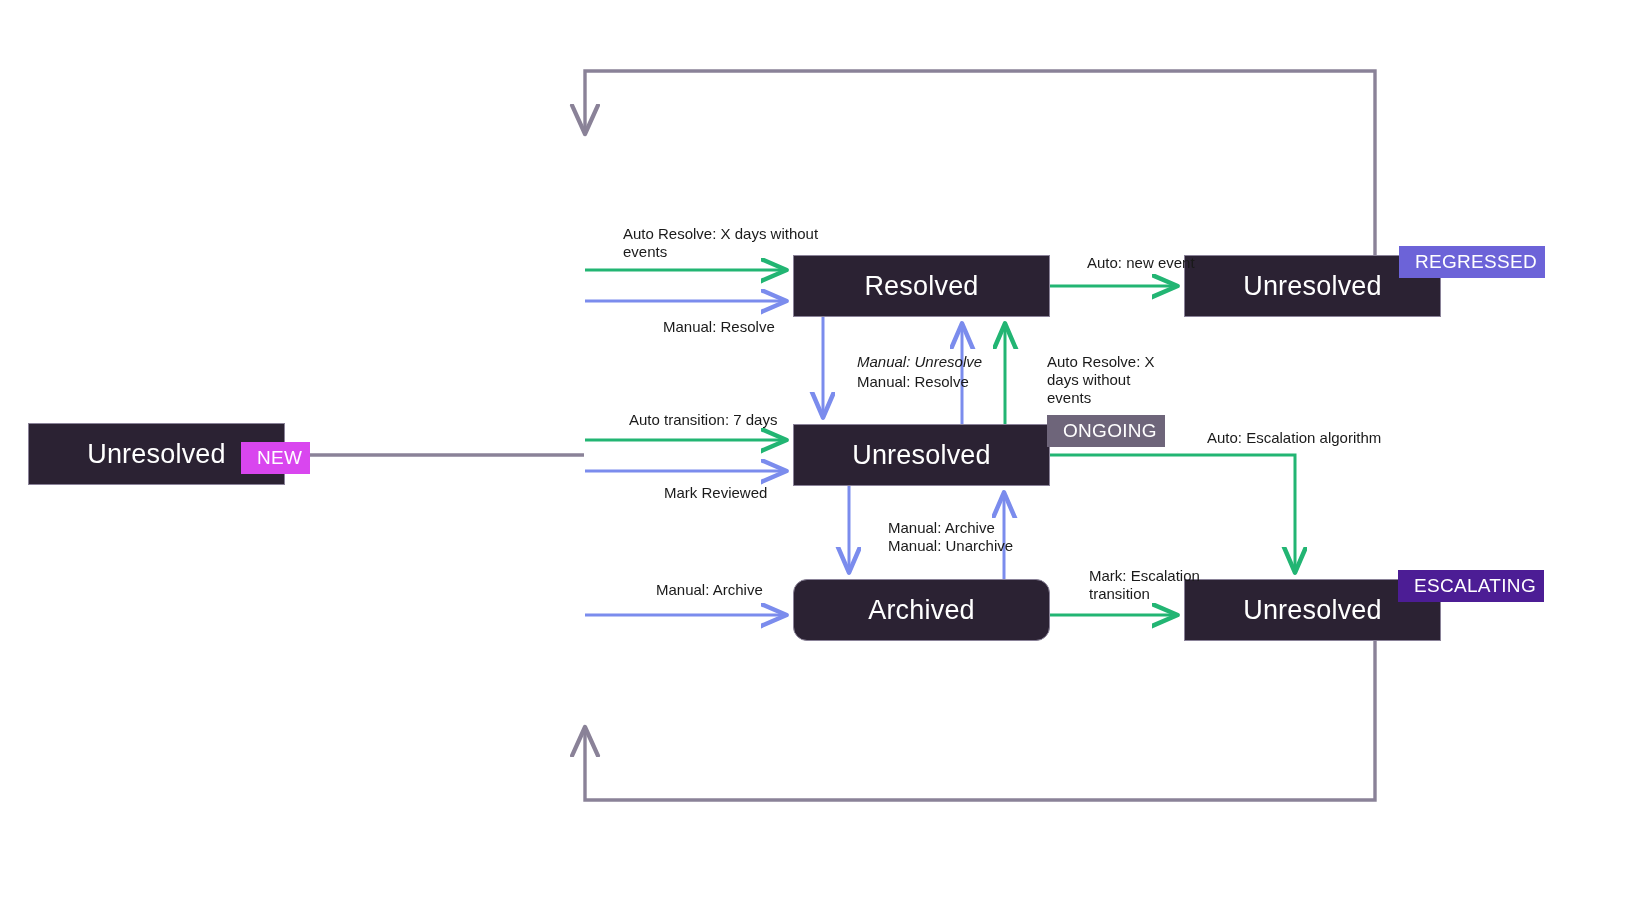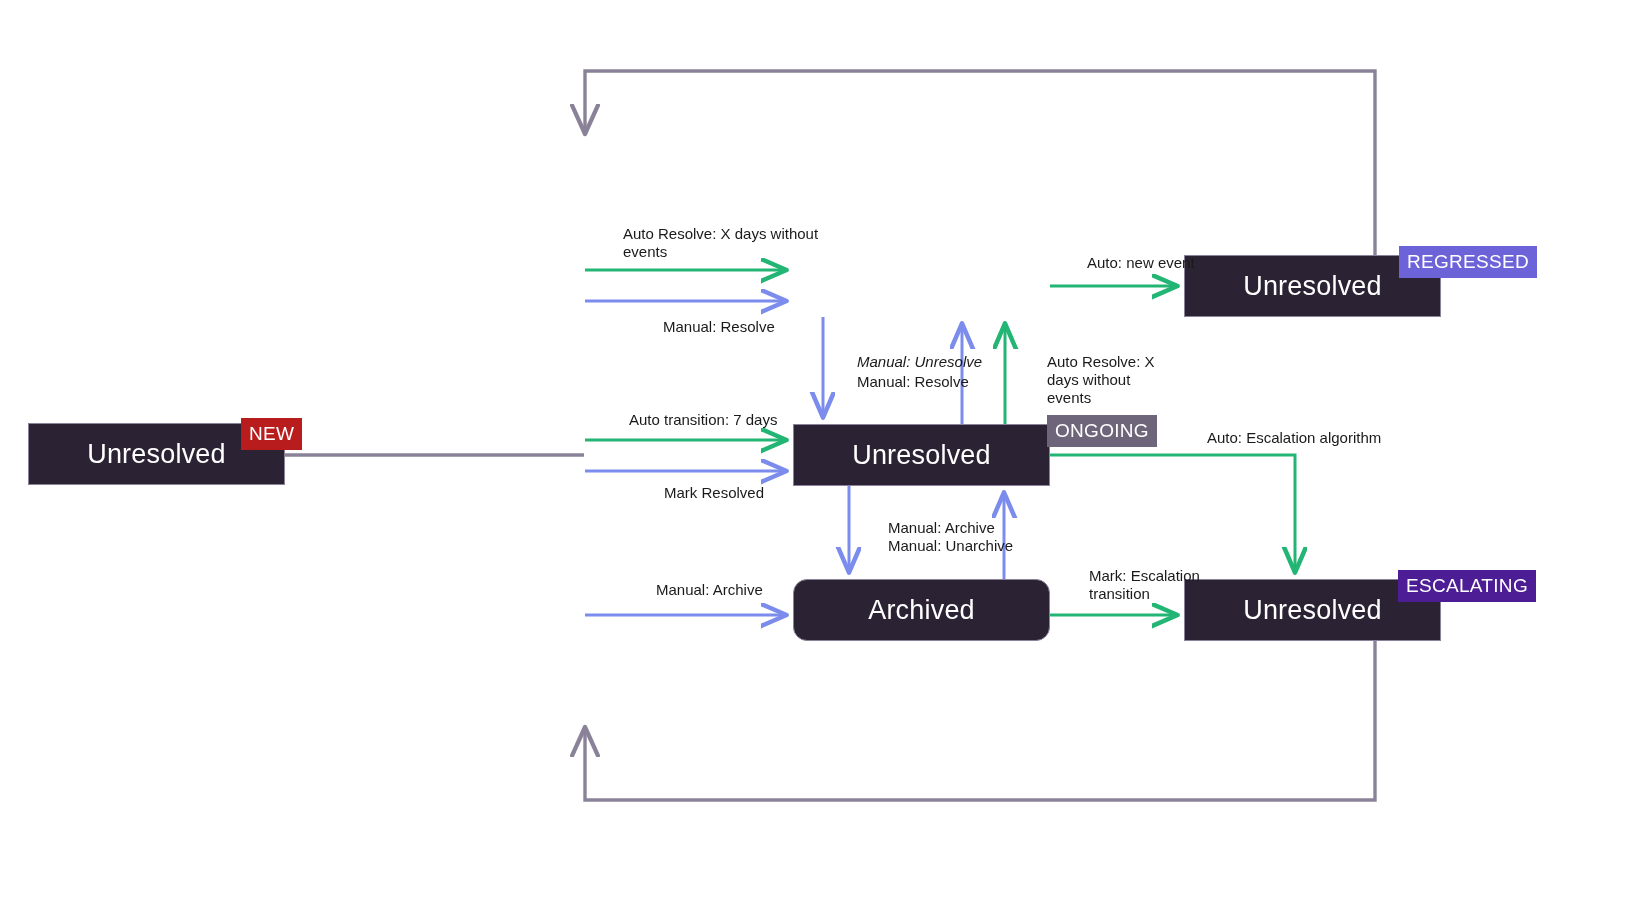--- a/index.html
+++ b/index.html
@@ -41,26 +41,26 @@
     border: 1px solid #8a8298;
     z-index: 5;
   }
 
   
   .badge {
     position: absolute;
     color: #ffffff;
     font-size: 19px;
     line-height: 1;
-    padding: 6px 8px 7px 8px;
+    padding: 6px 8px 7px 16px;
     letter-spacing: 0.3px;
     white-space: nowrap;
     z-index: 8;
   }
-  .badge-new       { background: #b91c1c; }
+  .badge-new       { background: #d946ef; margin-top: 24px; }
   .badge-regressed { background: #6c63d8; }
   .badge-ongoing   { background: #6e657a; margin-left: 40px; }
   .badge-escalating{ background: #4c1d95; }
 
   
   .edge-label {
     position: absolute;
     font-size: 15px;
     color: #1a1a1a;
     line-height: 1.18;
@@ -121,20 +121,23 @@
 
       <path d="M1050,615 L1177,615" stroke="#22b573" stroke-width="3" marker-end="url(#ah-green)"></path>
     </g>
   </svg>
 
   <div class="state-box" style="left:28px; top:423px; width:257px; height:62px;">
     <span>Unresolved</span>
   </div>
   <div class="badge badge-new" style="left:241px; top:418px;">NEW</div>
 
+  <div class="state-box" style="left:793px; top:255px; width:257px; height:62px;">
+    <span>Resolved</span>
+  </div>
 
   <div class="state-box" style="left:1184px; top:255px; width:257px; height:62px;">
     <span>Unresolved</span>
   </div>
   <div class="badge badge-regressed" style="left:1399px; top:246px;">REGRESSED</div>
 
   <div class="state-box" style="left:793px; top:424px; width:257px; height:62px;">
     <span>Unresolved</span>
   </div>
   <div class="badge badge-ongoing" style="left:1007px; top:415px;">ONGOING</div>
@@ -157,21 +160,21 @@
 
   <div class="edge-label" style="left:833px; top:353px;font-style:italic;">Manual: Unresolve</div>
   <div class="edge-label" style="left:833px; top:373px;">Manual: Resolve</div>
 
   <div class="edge-label" style="left:1023px; top:353px;">Auto Resolve: X</div>
   <div class="edge-label" style="left:1023px; top:371px;">days without</div>
   <div class="edge-label" style="left:1023px; top:389px;">events</div>
 
   <div class="edge-label" style="left:605px; top:411px;">Auto transition: 7 days</div>
 
-  <div class="edge-label" style="left:640px; top:484px;">Mark Resolved</div>
+  <div class="edge-label" style="left:640px; top:484px;">Mark Reviewed</div>
 
   <div class="edge-label" style="left:1183px; top:429px;">Auto: Escalation algorithm</div>
 
   <div class="edge-label" style="left:864px; top:519px;">Manual: Archive</div>
   <div class="edge-label" style="left:864px; top:537px;">Manual: Unarchive</div>
 
   <div class="edge-label" style="left:632px; top:581px;">Manual: Archive</div>
 
   <div class="edge-label" style="left:1065px; top:567px;">Mark: Escalation</div>
   <div class="edge-label" style="left:1065px; top:585px;">transition</div>

